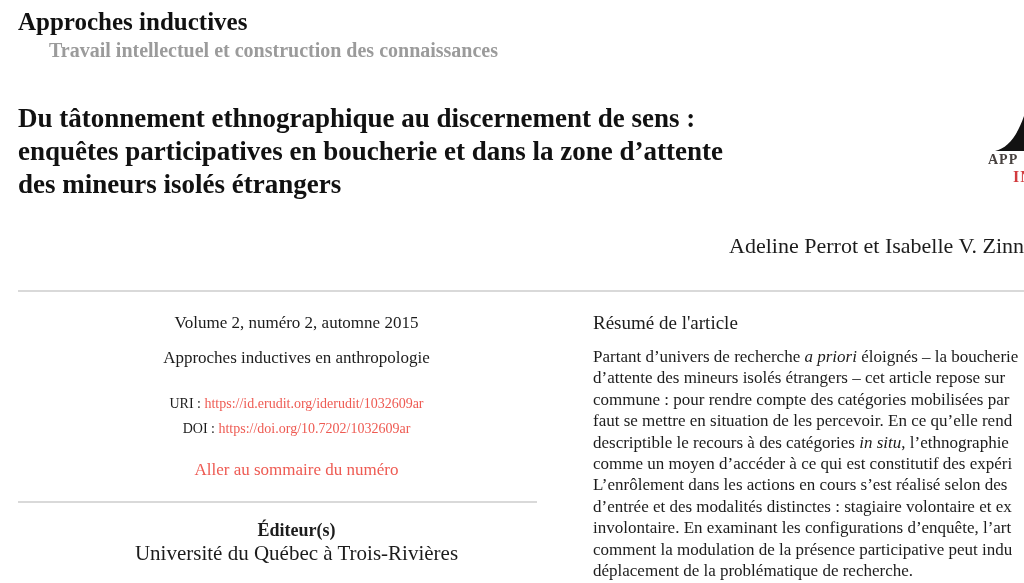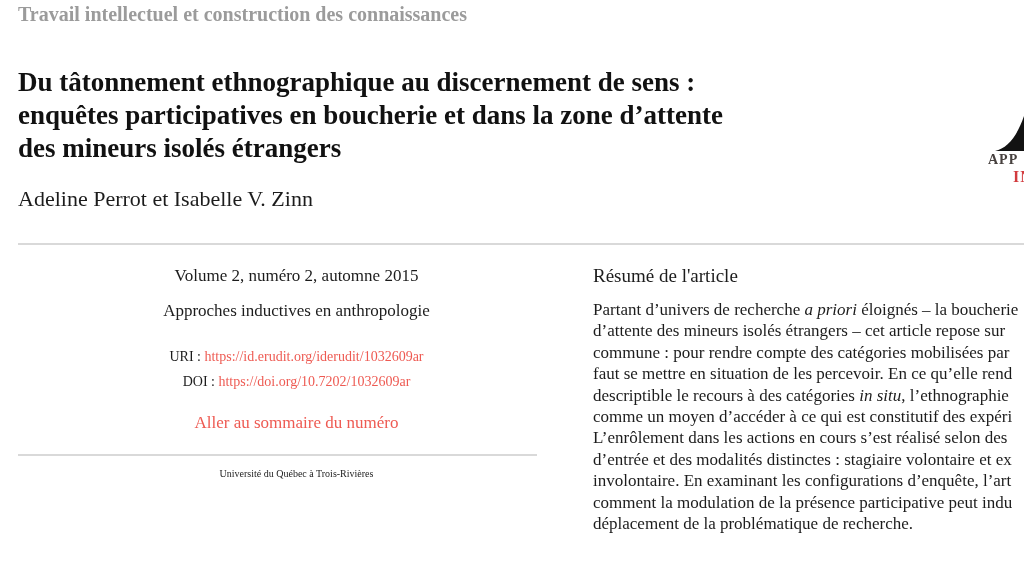--- a/index.html
+++ b/index.html
@@ -4,54 +4,55 @@
 <style>
   html,body{margin:0;padding:0;}
   body{
     width:1024px;height:583px;overflow:hidden;background:#ffffff;
     font-family:"Liberation Serif","DejaVu Serif",serif;color:#1c1c1c;
     position:relative;
   }
   .page{position:relative;width:1024px;height:583px;overflow:hidden;padding-left:18px;box-sizing:border-box;}
   
   .journal-name{font-size:25px;font-weight:bold;color:#111;padding-top:8px;line-height:28px;}
-  .journal-subtitle{font-size:20px;font-weight:bold;color:#9b9b9b;line-height:24px;margin-top:2px;}
+  .journal-subtitle{font-size:20px;font-weight:bold;color:#9b9b9b;line-height:24px;margin-top:2px;margin-left:31px;}
   
   .article-title{font-size:27px;font-weight:bold;color:#111;line-height:33px;margin-top:40px;white-space:pre-line;max-width:950px;}
-  .article-authors{font-size:22px;margin-top:21px;color:#1c1c1c;}
+  .article-authors{font-size:22px;margin-top:32px;color:#1c1c1c;text-align:right;}
   hr.main-rule{border:none;border-top:2px solid #d9d9d9;margin:31px 0 0 0;width:1006px;}
   
   .columns{display:flex;align-items:flex-start;}
   .col-left{width:557px;flex:0 0 557px;text-align:center;}
   .col-right{width:440px;flex:0 0 440px;margin-left:18px;}
   .vol-line{margin-top:21px;font-size:17px;}
   .theme-line{margin-top:15px;font-size:17px;}
   .id-block{margin-top:23px;font-size:14px;line-height:25px;}
   .id-label{color:#1c1c1c;}
   a.red-link{color:#ee5a52;text-decoration:none;cursor:pointer;}
   .toc-link{display:inline-block;margin-top:19px;font-size:17px;}
   .left-divider{border:none;border-top:2px solid #d9d9d9;margin:21px 0 0 0;width:519px;}
   .pub-heading{margin-top:17px;font-size:18px;font-weight:bold;}
-  .pub-name{margin-top:12px;font-size:10px;}
+  .pub-name{margin-top:0;font-size:21px;}
   
   .abs-heading{margin-top:20px;font-size:19px;}
   .abstract-text{margin-top:12px;}
   .abs-line{font-size:17px;line-height:21.4px;white-space:nowrap;}
   .abs-line .it{font-style:italic;}
   
   .logo-clip{position:absolute;left:986px;top:100px;width:38px;height:90px;overflow:hidden;}
   .logo-peak{display:block;margin-left:9px;}
   .logo-line1{font-size:14px;font-weight:bold;color:#47413f;letter-spacing:1px;line-height:16px;margin-top:1px;margin-left:2px;white-space:nowrap;}
   .logo-line2{font-size:16px;font-weight:bold;color:#d23b3e;letter-spacing:1px;line-height:17px;margin-left:27px;white-space:nowrap;}
 </style>
 </head>
 <body>
 
 <div class="page">
 
+  <div class="journal-name">Approches inductives</div>
   <div class="journal-subtitle">Travail intellectuel et construction des connaissances</div>
 
   <div class="article-title">Du tâtonnement ethnographique au discernement de sens :
 enquêtes participatives en boucherie et dans la zone d’attente
 des mineurs isolés étrangers</div>
   <div class="article-authors">Adeline Perrot et Isabelle V. Zinn</div>
 
   <hr class="main-rule">
 
   <div class="columns">
@@ -68,20 +69,21 @@
         <div>
           <span class="id-label">DOI :</span>
           <a class="red-link">https://doi.org/10.7202/1032609ar</a>
         </div>
       </div>
 
       <a class="red-link toc-link">Aller au sommaire du numéro</a>
 
       <hr class="left-divider">
 
+      <div class="pub-heading">Éditeur(s)</div>
       <div class="pub-name">Université du Québec à Trois-Rivières</div>
     </div>
 
     <div class="col-right">
       <div class="abs-heading">Résumé de l'article</div>
       <div class="abstract-text">
           <div class="abs-line"><span>Partant d’univers de recherche </span><span class="it">a priori</span><span> éloignés – la boucherie</span></div>
           <div class="abs-line"><span>d’attente des mineurs isolés étrangers – cet article repose sur </span></div>
           <div class="abs-line"><span>commune : pour rendre compte des catégories mobilisées par</span></div>
           <div class="abs-line"><span>faut se mettre en situation de les percevoir. En ce qu’elle rend</span></div>

